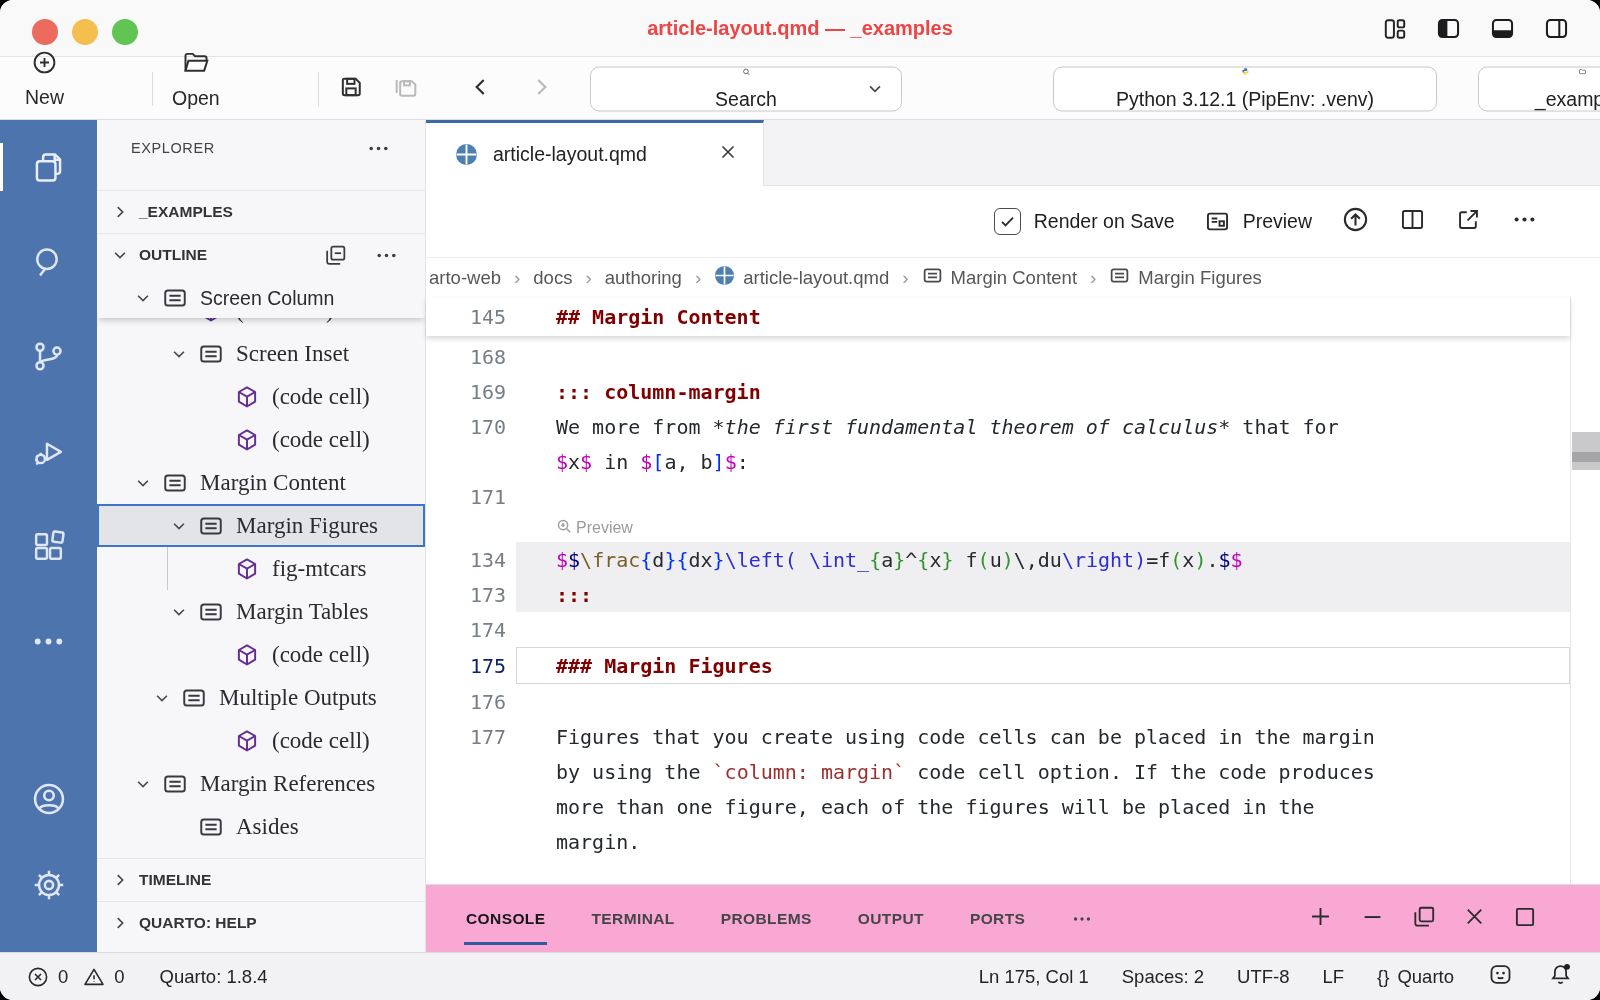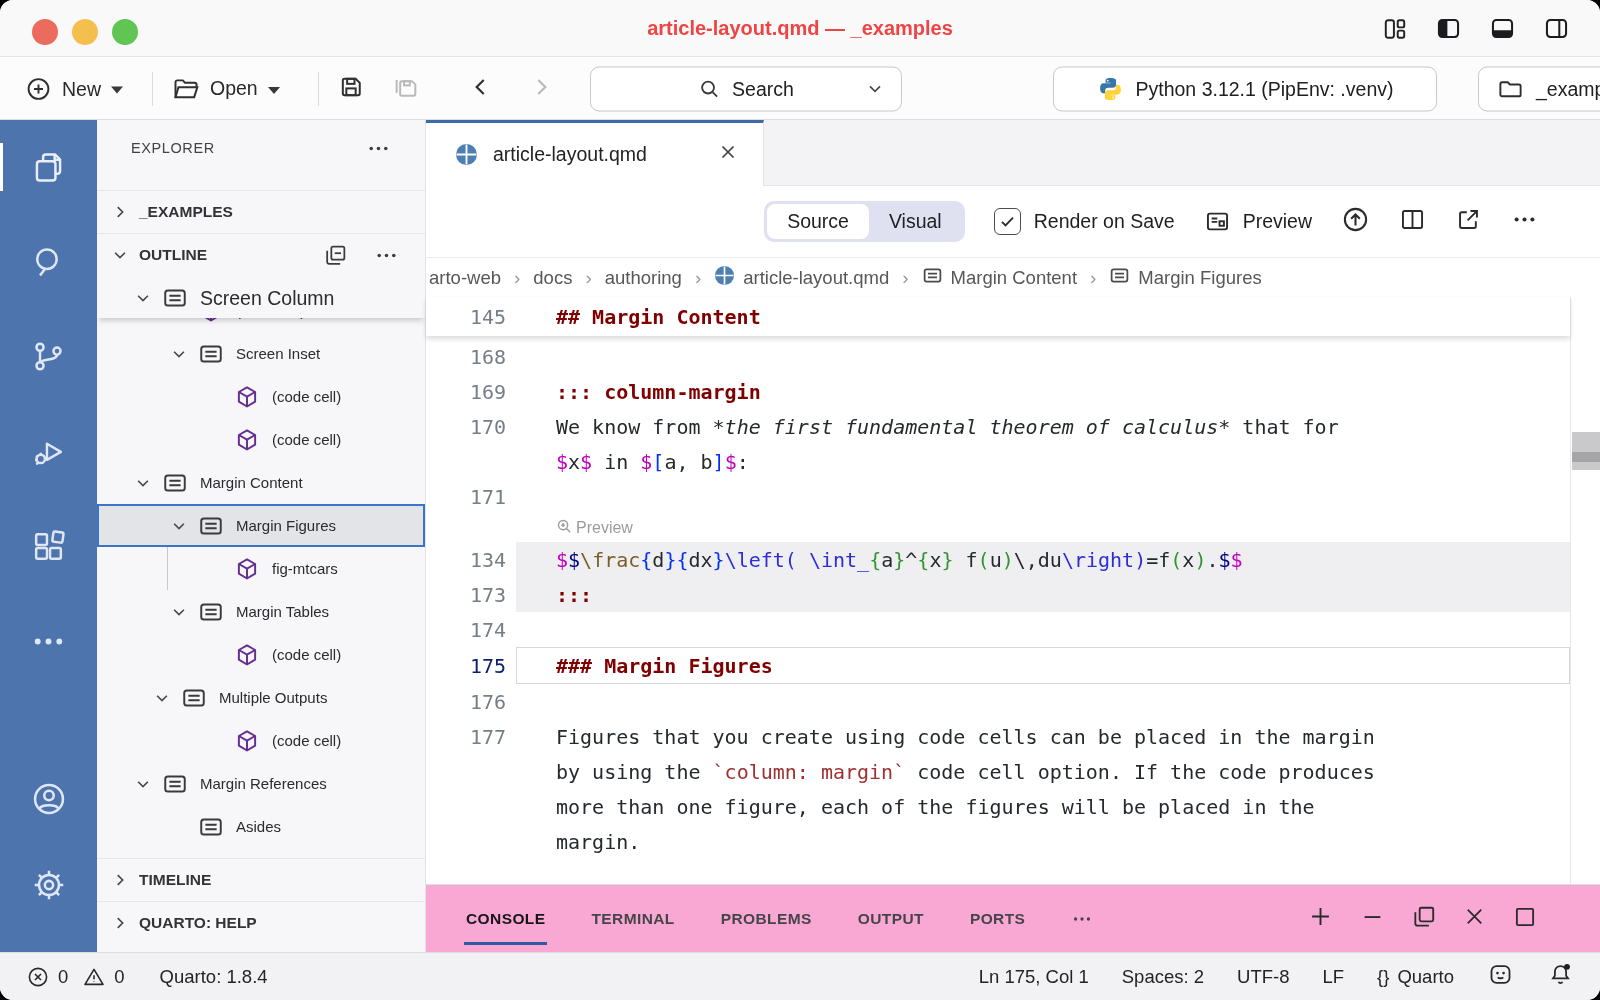--- a/index.html
+++ b/index.html
@@ -12,21 +12,21 @@
   .traffic { position:absolute; left:32px; top:19px; display:flex; gap:14px; }
   .light { width:26px; height:26px; border-radius:50%; }
   .light.red{ background:#ec6a5e; } .light.yellow{ background:#f4bf4f; } .light.green{ background:#61c554; }
   .wtitle { position:absolute; inset:0; display:flex; align-items:center; justify-content:center;
     font-size:20px; font-weight:700; color:#ef4444; }
   .win-icons { position:absolute; right:30px; top:0; height:57px; display:flex; align-items:center; gap:27px; z-index:2; }
   .win-icons svg { display:block; }
 
   
   .toolbar { position:absolute; top:58px; left:0; right:0; height:62px; background:#fcfcfd; border-bottom:1px solid #dedee2; }
-  .toolbar > * { position:absolute; top:50%; transform:translateY(-50%); }
+  .toolbar > * { position:absolute; top:50%; transform:translateY(-50%);flex-direction:column; }
   .tb-btn { display:flex; align-items:center; gap:10px; font-size:19.5px; color:#28282a; }
   .caret { width:0; height:0; border-left:6px solid transparent; border-right:6px solid transparent; border-top:7px solid #39393b; margin-top:3px; }
   .tb-sep { width:1px; height:34px; background:#dcdce0; }
   .dim { opacity:.32; }
   .search-box { left:590px; width:312px; height:45px; border:1px solid #c7c7cc; border-radius:9px; background:#fff;
     display:flex; align-items:center; justify-content:center; gap:11px; font-size:19.5px; color:#202022; }
   .search-box .chev { position:absolute; right:16px; }
   .pill-btn { height:45px; border:1px solid #c7c7cc; border-radius:9px; background:#fff;
     display:flex; align-items:center; justify-content:center; gap:12px; font-size:19.5px; color:#202022; }
   .interp-btn { left:1053px; width:384px; }
@@ -40,21 +40,21 @@
 
   
   .sidebar { position:absolute; left:97px; top:120px; width:329px; bottom:48px; background:#f7f7fa; border-right:1px solid #e3e3e6;text-align:right; }
   .sb-head { position:absolute; left:0; right:0; display:flex; align-items:center; }
   .explorer-head { top:0; height:56px; padding:0 34px; font-size:14.5px; letter-spacing:.6px; color:#424247; }
   .head-actions { margin-left:auto; display:flex; gap:22px; align-items:center; }
   .sb-section { position:absolute; left:0; right:0; height:43px; border-top:1px solid #e7e7ea; display:flex; align-items:center;
     padding:0 14px; gap:10px; font-size:15.5px; font-weight:700; color:#333337; background:#f7f7fa; }
   .tree-viewport { position:absolute; left:0; right:0; top:158px; height:580px; overflow:hidden; }
   .tree-list { margin-top:11px; }
-  .tree-row { height:43px; display:flex; align-items:center; font-size:15px; color:#2b2b2f; position:relative; }
+  .tree-row { height:43px; display:flex; align-items:center; font-size:23px; color:#2b2b2f; position:relative;font-family:Liberation Serif, serif; }
   .tree-chev { width:38px; flex:none; display:flex; justify-content:center; align-items:center; }
   .tree-icon { width:27px; flex:none; margin-right:11px; display:flex; align-items:center; }
   .tree-row.selected { background:#e3e4e7; box-shadow:inset 0 0 0 2px #3c74c9; }
   .tree-row .guide { position:absolute; left:70px; top:0; bottom:0; width:1px; background:#c9c9cd; }
   .tree-sticky { position:absolute; top:0; left:0; right:0; height:40px; background:#f7f7fa; z-index:2;
     box-shadow:0 4px 6px -2px rgba(0,0,0,.22); display:flex; align-items:center; font-size:19.5px; color:#2b2b2f; }
 
   
   .editor { position:absolute; left:426px; top:120px; right:0; bottom:48px; background:#fff; }
   .tabstrip { position:absolute; top:0; left:0; right:0; height:66px; background:#f3f3f6; border-bottom:1px solid #e3e3e6; }
@@ -511,24 +511,20 @@
         <span>article-layout.qmd</span>
         <span class="tab-close">
           <svg width="22" height="22" viewBox="0 0 24 24" fill="none" stroke="#3a3a3c" stroke-width="1.8">
               <path d="M6 6l12 12M18 6 6 18"></path>
             </svg>
         </span>
       </div>
     </div>
 
     <div class="edtoolbar">
-      <div class="mode-toggle">
-        <div class="mode-opt active">Source</div>
-        <div class="mode-opt">Visual</div>
-      </div>
       <div class="ck-group">
         <span class="checkbox">
           <svg width="19" height="19" viewBox="0 0 24 24" fill="none" stroke="#2f2f31" stroke-width="2.4">
             <path d="M5 12.5l4.5 4.5L19 7"></path>
             </svg>
         </span>
         <span>Render on Save</span>
       </div>
       <div class="icon-group">
         <svg width="27" height="27" viewBox="0 0 24 24" fill="none" stroke="#2b2b2d" stroke-width="1.7">
@@ -611,21 +607,21 @@
         <div class="crow">
           <span class="cgut">168</span>
           <span class="cline"></span>
         </div>
         <div class="crow">
           <span class="cgut">169</span>
           <span class="cline"><span class="t-maroonb">::: column-margin</span></span>
         </div>
         <div class="crow">
           <span class="cgut">170</span>
-          <span class="cline"><span class="t-fg">We know from </span><span class="t-fgi">*the first fundamental theorem of calculus*</span><span class="t-fg"> that for</span></span>
+          <span class="cline"><span class="t-fg">We more from </span><span class="t-fgi">*the first fundamental theorem of calculus*</span><span class="t-fg"> that for</span></span>
         </div>
         <div class="crow">
           <span class="cgut"></span>
           <span class="cline"><span class="t-mag">$</span><span class="t-fg">x</span><span class="t-mag">$</span><span class="t-fg"> in </span><span class="t-mag">$</span><span class="t-b1">[</span><span class="t-fg">a, b</span><span class="t-b1">]</span><span class="t-mag">$</span><span class="t-fg">:</span></span>
         </div>
         <div class="crow">
           <span class="cgut">171</span>
           <span class="cline"></span>
         </div>
         <div class="crow lens">

